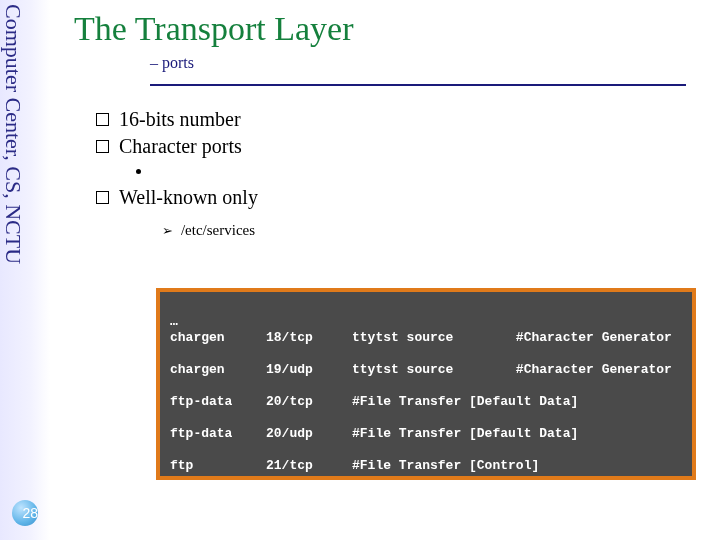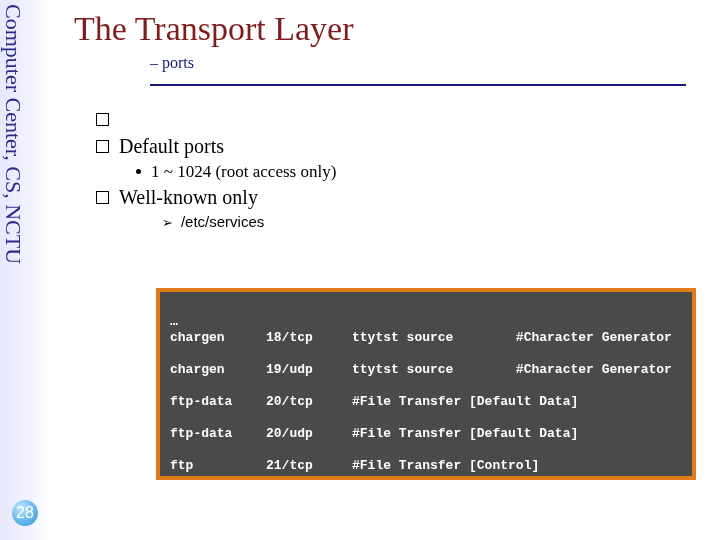--- a/index.html
+++ b/index.html
@@ -1,55 +1,55 @@
 <!DOCTYPE html>
 <html><head>
 <meta charset="utf-8">
 <style>
   html,body{margin:0;padding:0;width:720px;height:540px;background:#fff;font-family:"Times New Roman",Times,serif;overflow:hidden}
   .page{position:relative;width:720px;height:540px}
   .sidebar{position:absolute;left:0;top:0;width:50px;height:540px;background:linear-gradient(to right,#e8e8ff 0%,#f2f2ff 60%,#ffffff 100%)}
   
   .side{position:absolute;left:0;top:0;width:50px;height:540px}
   .side span{position:absolute;left:26px;top:4px;transform-origin:left top;transform:rotate(90deg);white-space:nowrap;font-family:"Times New Roman",serif;font-size:22px;color:#2b2b86}
-  .title{position:absolute;left:74px;top:10px;font-family:"Times New Roman",serif;font-size:34px;color:#7f1d1d}
+  .title{position:absolute;left:74px;top:10px;font-family:"Times New Roman",serif;font-size:34px;color:#15803d}
   .subtitle{position:absolute;left:150px;top:54px;font-family:"Times New Roman",serif;font-size:16px;color:#1a1a7a}
   .hr{position:absolute;left:150px;top:84px;width:536px;height:0;border-top:2px solid #1a1a7a}
   .bullets{position:absolute;left:96px;top:104px;font-family:"Times New Roman",serif;font-size:20px;color:#000}
   .b1{margin:4px 0}
   .b1 .sq{display:inline-block;width:11px;height:11px;border:1.5px solid #000;margin-right:10px;position:relative;top:0px}
   .sub1{margin:4px 0 4px 40px;font-size:17px}
   .sub1 .dot{display:inline-block;width:5px;height:5px;border-radius:50%;background:#000;margin-right:10px;position:relative;top:-3px}
-  .sub2{margin:4px 0 4px 66px;font-size:15px;font-family:Liberation Sans, sans-serif;color:#000}
+  .sub2{margin:13px 0 4px 66px;font-size:15px;font-family:Liberation Serif, serif;color:#000}
   .sub2 .arw{display:inline-block;margin-right:8px;color:#000;font-size:13px}
   .codebox{position:absolute;left:156px;top:288px;width:540px;height:192px;border:4px solid #e07a1a;background:#4a4a4a;box-sizing:border-box;padding:6px 10px;color:#fff;font-family:"Courier New",monospace;font-size:13px;line-height:16px;font-weight:bold;white-space:pre}
   .codebox .row{display:flex}
   .c1{width:96px}
   .c2{width:86px}
   .c3{flex:1}
-  .pg{position:absolute;left:12px;bottom:14px;width:26px;height:26px;border-radius:50%;background:radial-gradient(circle at 35% 30%,#bfe4ff,#5fb4e8 60%,#3a8fca);color:#fff;font-family:Arial,sans-serif;font-size:16px;text-align:center;line-height:26px}
+  .pg{position:absolute;left:12px;bottom:14px;width:26px;height:26px;border-radius:50%;background:radial-gradient(circle at 35% 30%,#bfe4ff,#5fb4e8 60%,#3a8fca);color:#fff;font-family:Arial,sans-serif;font-size:14px;text-align:right;line-height:26px}
 </style>
 </head>
 <body>
 
 <div class="page">
 
   <div class="sidebar"></div>
   <div class="side">
     <span>Computer Center, CS, NCTU</span>
   </div>
 
   <div class="title">The Transport Layer</div>
   <div class="subtitle">– ports</div>
   <div class="hr"></div>
 
   <div class="bullets">
-    <div class="b1"><span class="sq"></span></div>
-    <div class="b1"><span class="sq"></span><span>Default ports</span></div>
-    <div class="sub1"><span class="dot"></span><span>1 ~ 1024 (root access only)</span></div>
+    <div class="b1"><span class="sq"></span><span>16-bits number</span></div>
+    <div class="b1"><span class="sq"></span><span>Character ports</span></div>
+    <div class="sub1"><span class="dot"></span></div>
     <div class="b1"><span class="sq"></span><span>Well-known only</span></div>
     <div class="sub2"><span class="arw">➢</span><span>/etc/services</span></div>
   </div>
 
   <div class="codebox">
 <span>…</span>
 <div class="row"><span class="c1">chargen</span><span class="c2">18/tcp</span><span class="c3">ttytst source        #Character Generator</span></div>
 <div class="row"><span class="c1">chargen</span><span class="c2">19/udp</span><span class="c3">ttytst source        #Character Generator</span></div>
 <div class="row"><span class="c1">ftp-data</span><span class="c2">20/tcp</span><span class="c3">#File Transfer [Default Data]</span></div>
 <div class="row"><span class="c1">ftp-data</span><span class="c2">20/udp</span><span class="c3">#File Transfer [Default Data]</span></div>

